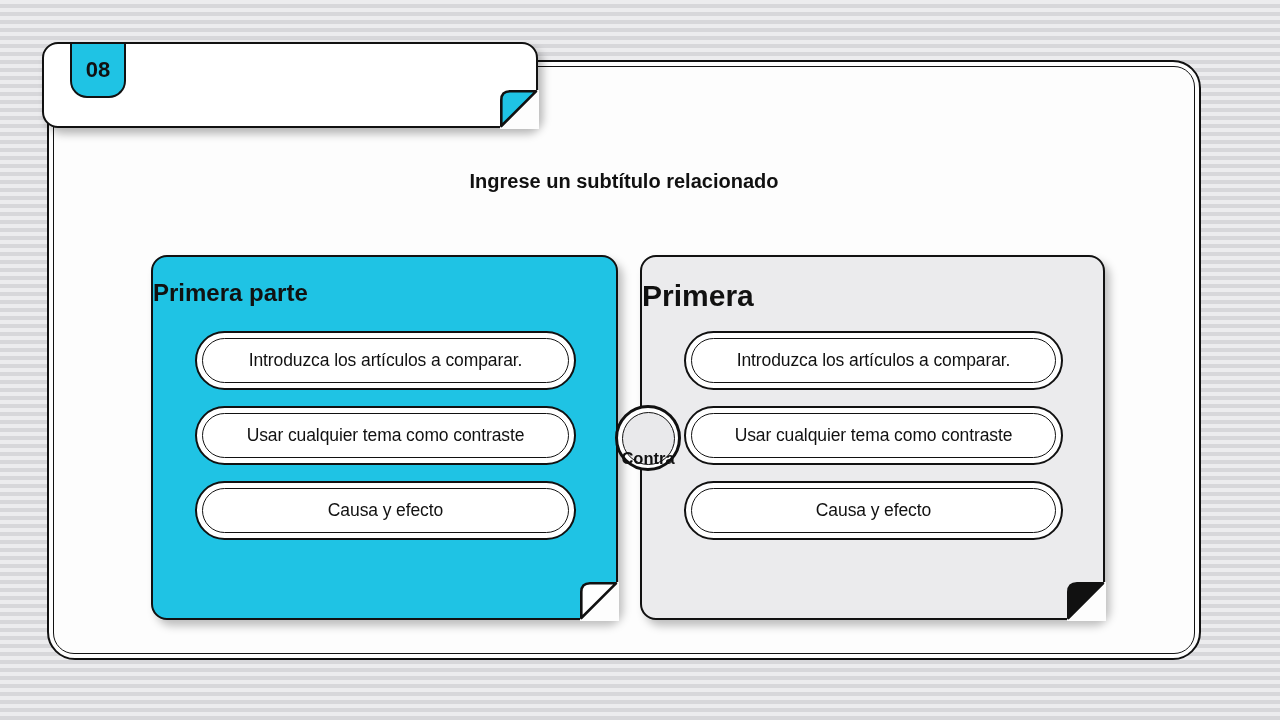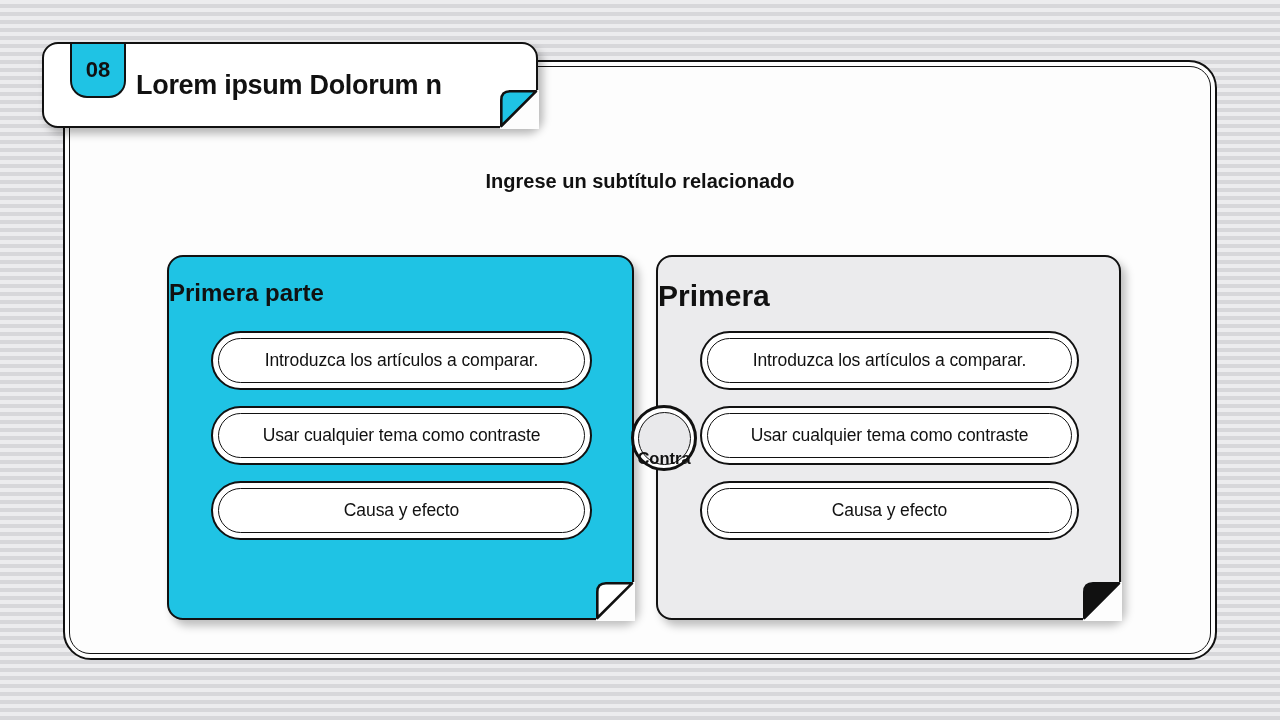--- a/index.html
+++ b/index.html
@@ -8,21 +8,21 @@
     font-family:"Liberation Sans", sans-serif;
     color:#111;
     background:repeating-linear-gradient(to bottom,
       #ececee 0px, #ececee 4.5px,
       #d7d7da 4.5px, #d7d7da 8px);
     position:relative;
   }
 
   
   .main-card {
-    position:absolute; left:63px; top:60px; width:1154px; height:600px;
+    position:absolute; left:47px; top:60px; width:1154px; height:600px;
     background:#fdfdfd;
     border:2.5px solid #111;
     border-radius:28px;
     padding-left:16px;
   }
   .main-card::before {
     content:""; position:absolute; inset:4px;
     border:1.6px solid #111; border-radius:21px;
     pointer-events:none;
   }
@@ -155,18 +155,17 @@
   </div>
 
   <div class="versus-circle">
     <span class="versus-label">Contra</span>
   </div>
 
 </div>
 
 <div class="header-card">
   <div class="slide-badge">08</div>
-  <div class="header-title">Lorem ipsum Dolorum n</div>
   <svg class="fold" viewBox="0 0 46 46">
     <path d="M7,42 L42,7 L46,7 L46,46 L7,46 Z" fill="#fdfdfd"></path>
     <path class="accent-fill" d="M8.3,43 L8.3,17 Q8.3,8.3 17,8.3 L43,8.3 Z" fill="#1fc3e4" stroke="#111" stroke-width="2.6" stroke-linejoin="round"></path>
   </svg>
 </div>
 
 </body></html>

